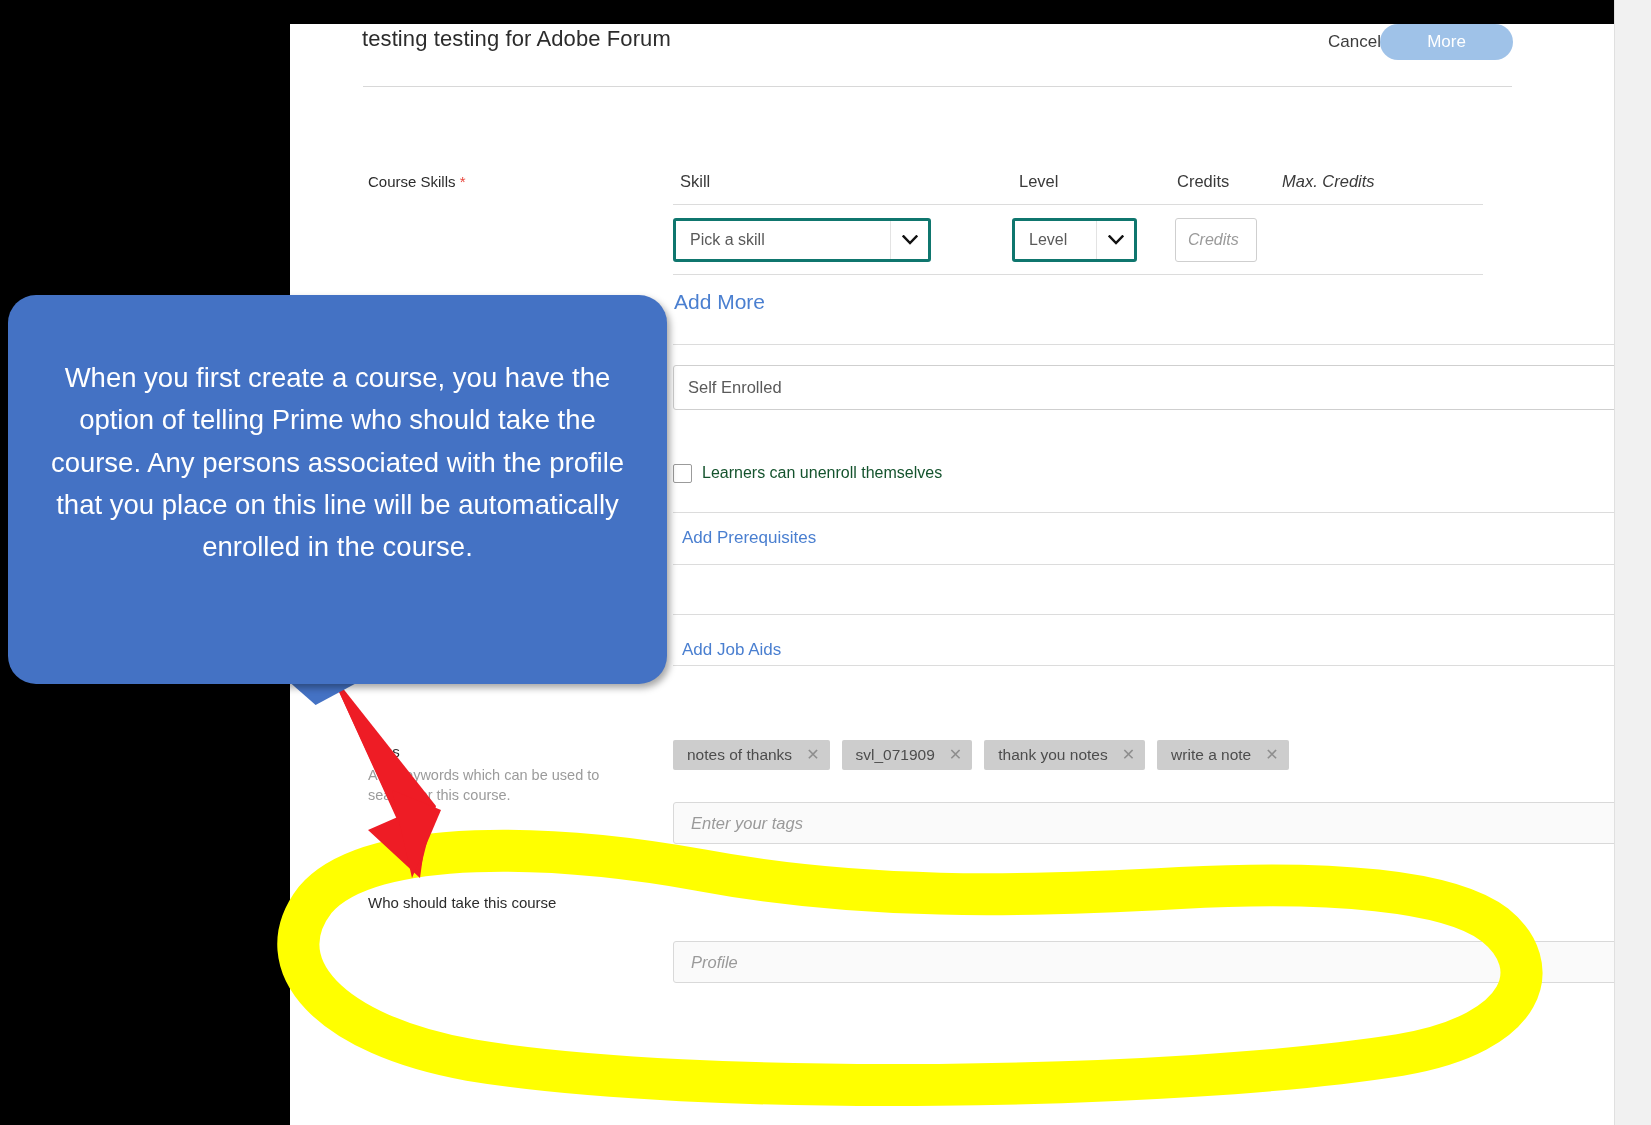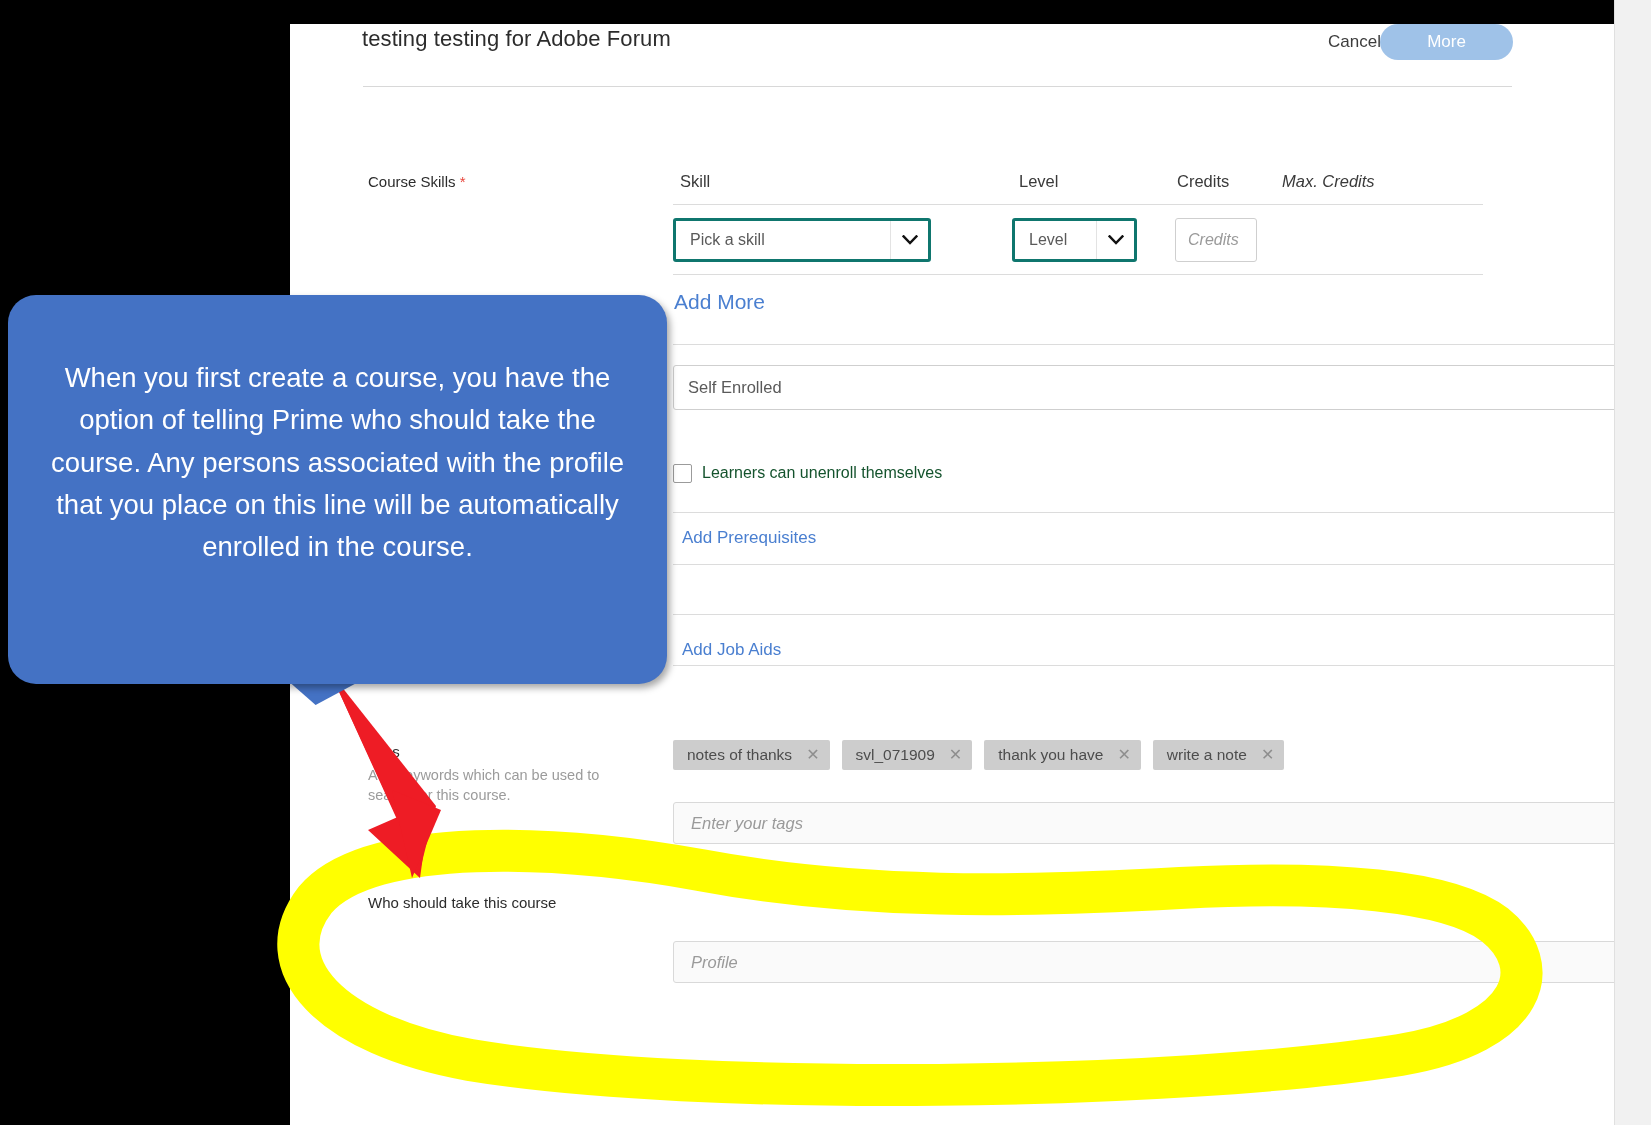--- a/index.html
+++ b/index.html
@@ -366,21 +366,21 @@
     <div id="tag-chips">
       <div class="chip">
         <span>notes of thanks</span>
         <span class="x">✕</span>
       </div>
       <div class="chip">
         <span>svl_071909</span>
         <span class="x">✕</span>
       </div>
       <div class="chip">
-        <span>thank you have</span>
+        <span>thank you notes</span>
         <span class="x">✕</span>
       </div>
       <div class="chip">
         <span>write a note</span>
         <span class="x">✕</span>
       </div>
     </div>
 
     <input id="inp-tags" class="txtinput" type="text" placeholder="Enter your tags" style="">
 

